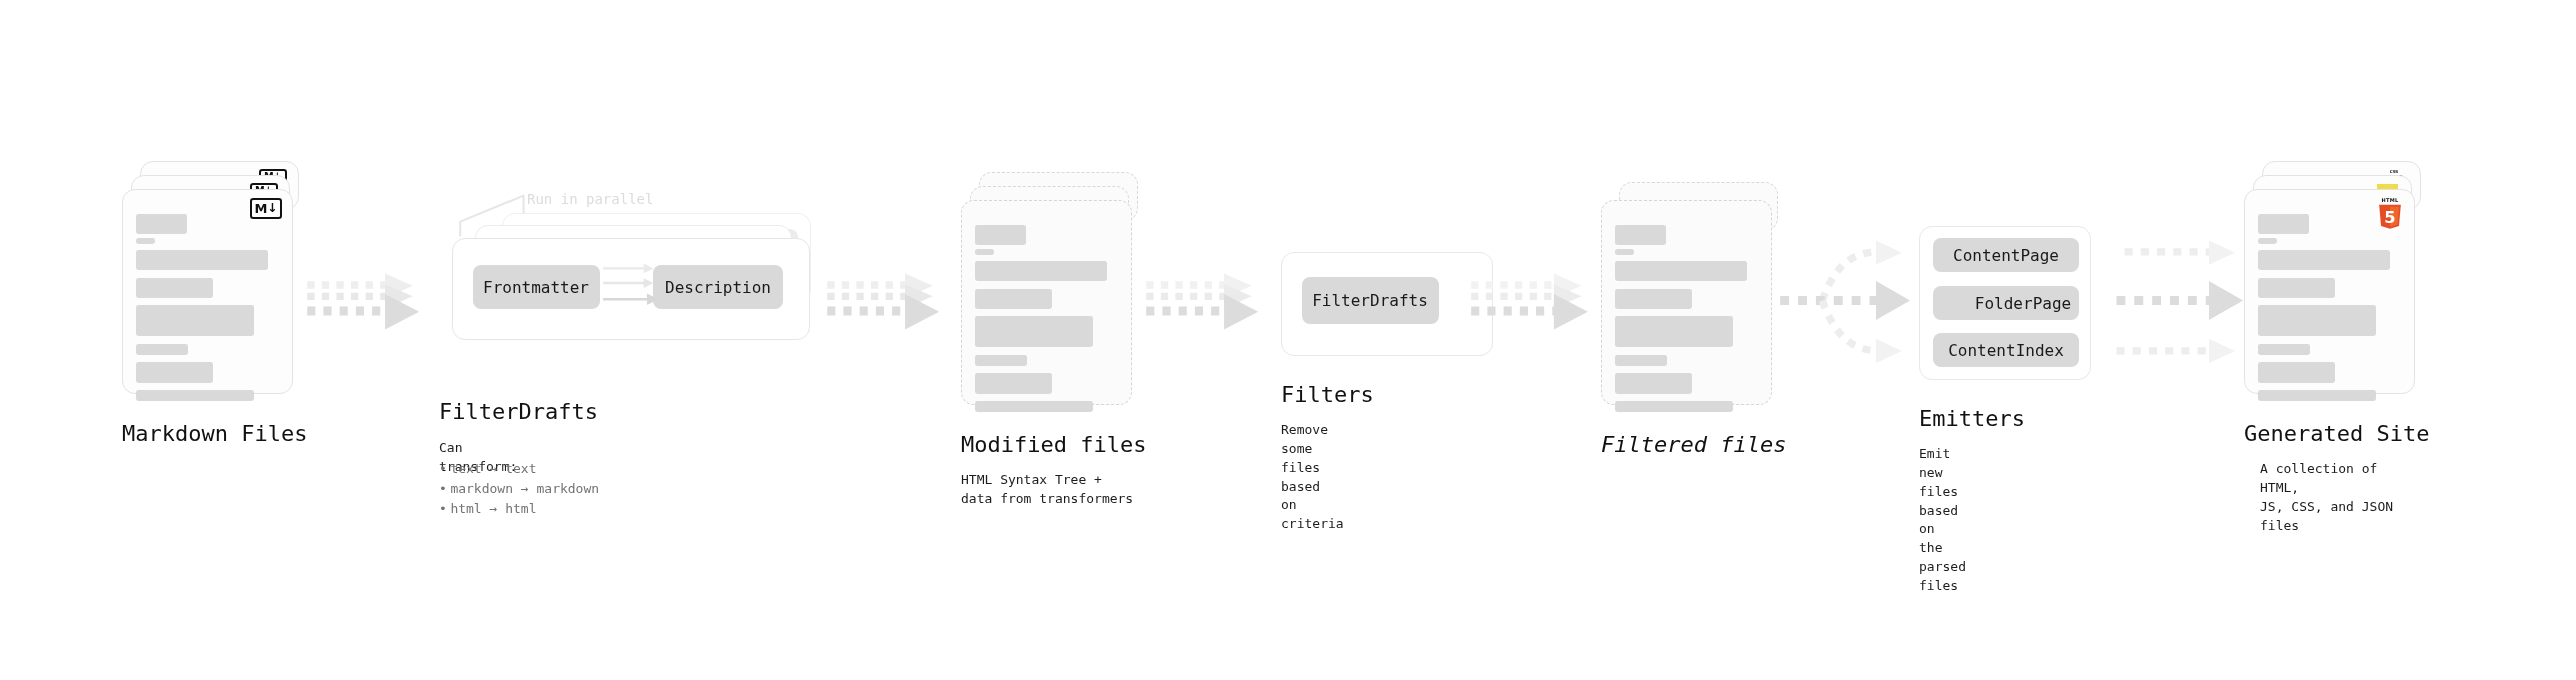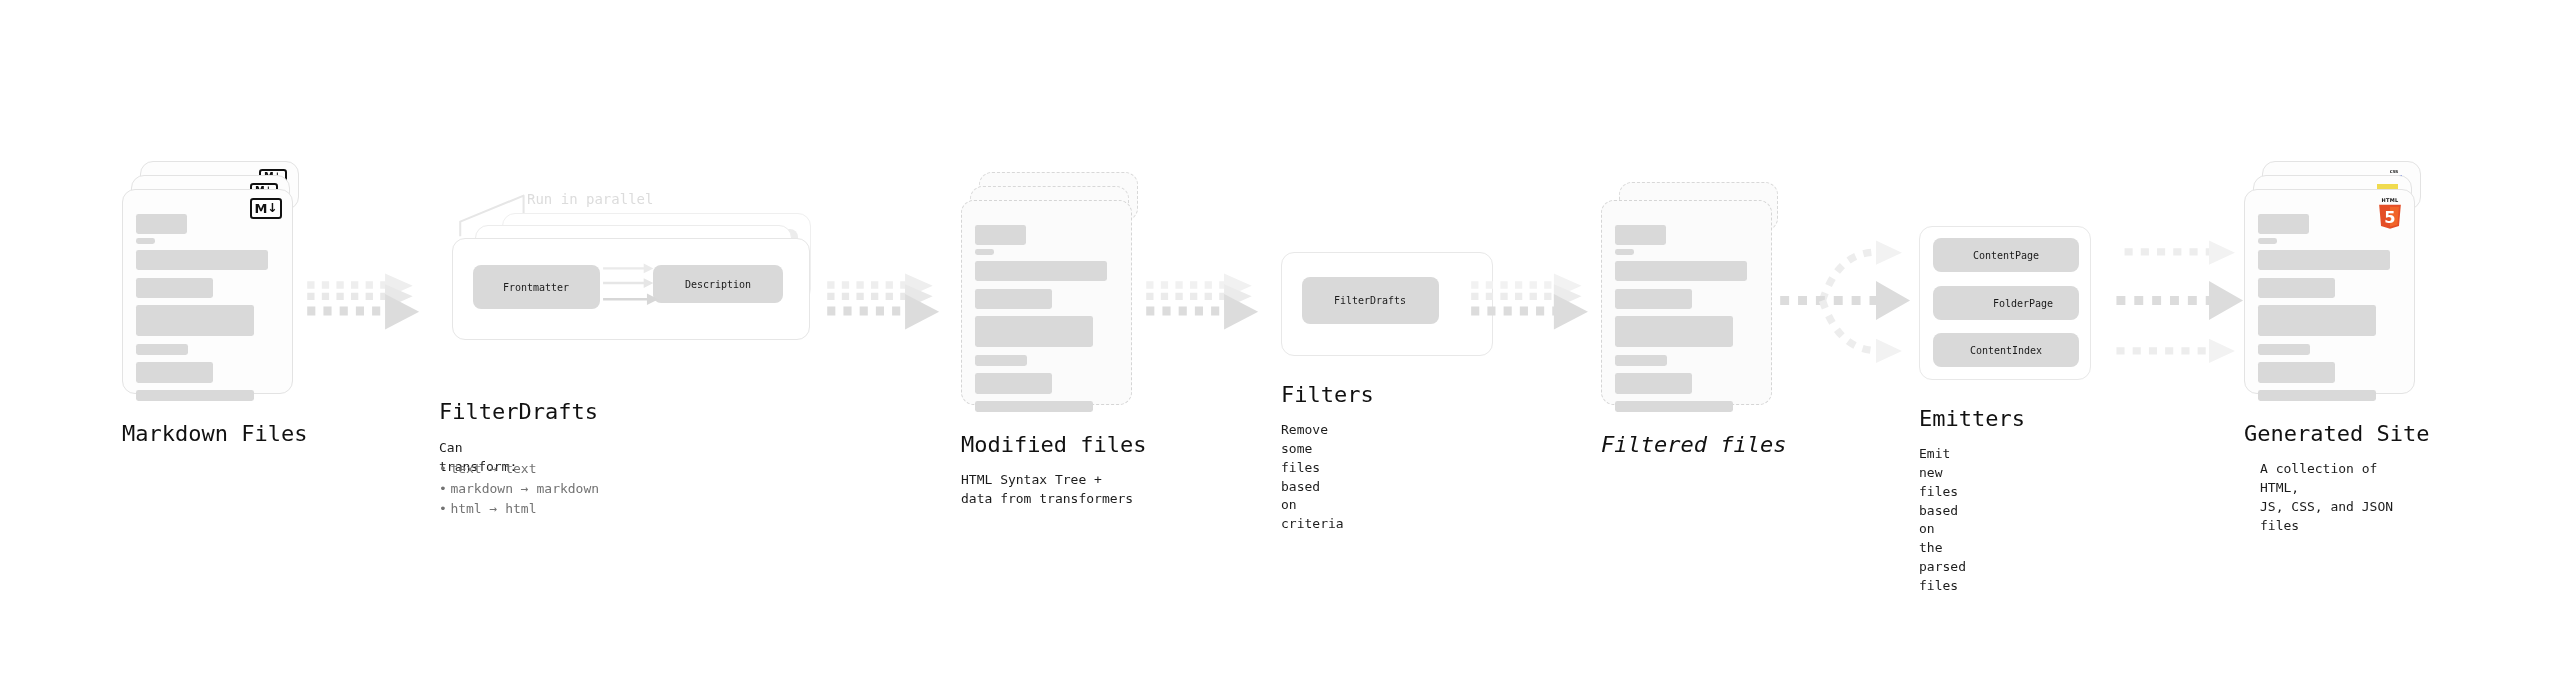--- a/index.html
+++ b/index.html
@@ -62,21 +62,21 @@
   .pbox {
     border: 1.6px solid #e8e8e8;
     border-radius: 13px;
     background: #ffffff;
     position: absolute;
   }
   .chip {
     background: #d9d9d9;
     border-radius: 8.1px;
     color: #1a1a1a;
-    font-size: 10px;
+    font-size: 16px;
     display: flex; align-items: center; justify-content: center;
     white-space: nowrap;
   }
   .chip.ghost1 { background:#ececec; }
   .chip.ghost2 { background:#e3e3e3; }
 
   
   .title {
     position: absolute;
     font-size: 22px;
@@ -165,21 +165,21 @@
       <div class="chip ghost1" style="position:absolute;left:189px;top:14.6px;width:106px;height:42px;"></div>
     </div>
 
     <div class="pbox" style="left:36px; top:36px; width:317px; height:93px; border-color:#ececec;">
       <div class="chip ghost2" style="position:absolute;left:28px;top:16.3px;width:111px;height:42px;"></div>
       <div class="chip ghost2" style="position:absolute;left:180px;top:16.3px;width:111px;height:42px;"></div>
     </div>
 
     <div class="pbox" style="left:13px; top:49px; width:358px; height:102px; border-color:#e6e6e6;">
       <div class="chip" style="position:absolute;left:19.5px;top:26px;width:127px;height:44px;">Frontmatter</div>
-      <div class="chip" style="position:absolute;left:200px;top:26px;width:130px;height:38px;">Description</div>
+      <div class="chip" style="position:absolute;left:200px;top:26px;width:130px;height:44px;">Description</div>
       <svg style="position:absolute;left:150px;top:18px;" width="57" height="65" viewBox="0 0 70 80">
         <line x1="0" y1="14" x2="52" y2="14" stroke="#eaeaea" stroke-width="3"></line>
         <polygon points="50,8 62,14 50,20" fill="#eaeaea"></polygon>
         <line x1="0" y1="32" x2="52" y2="32" stroke="#e6e6e6" stroke-width="3"></line>
         <polygon points="50,26 62,32 50,38" fill="#e6e6e6"></polygon>
         <line x1="0" y1="52" x2="56" y2="52" stroke="#d7d7d7" stroke-width="3"></line>
         <polygon points="54,45 68,52 54,59" fill="#d7d7d7"></polygon>
       </svg>
     </div>
 

